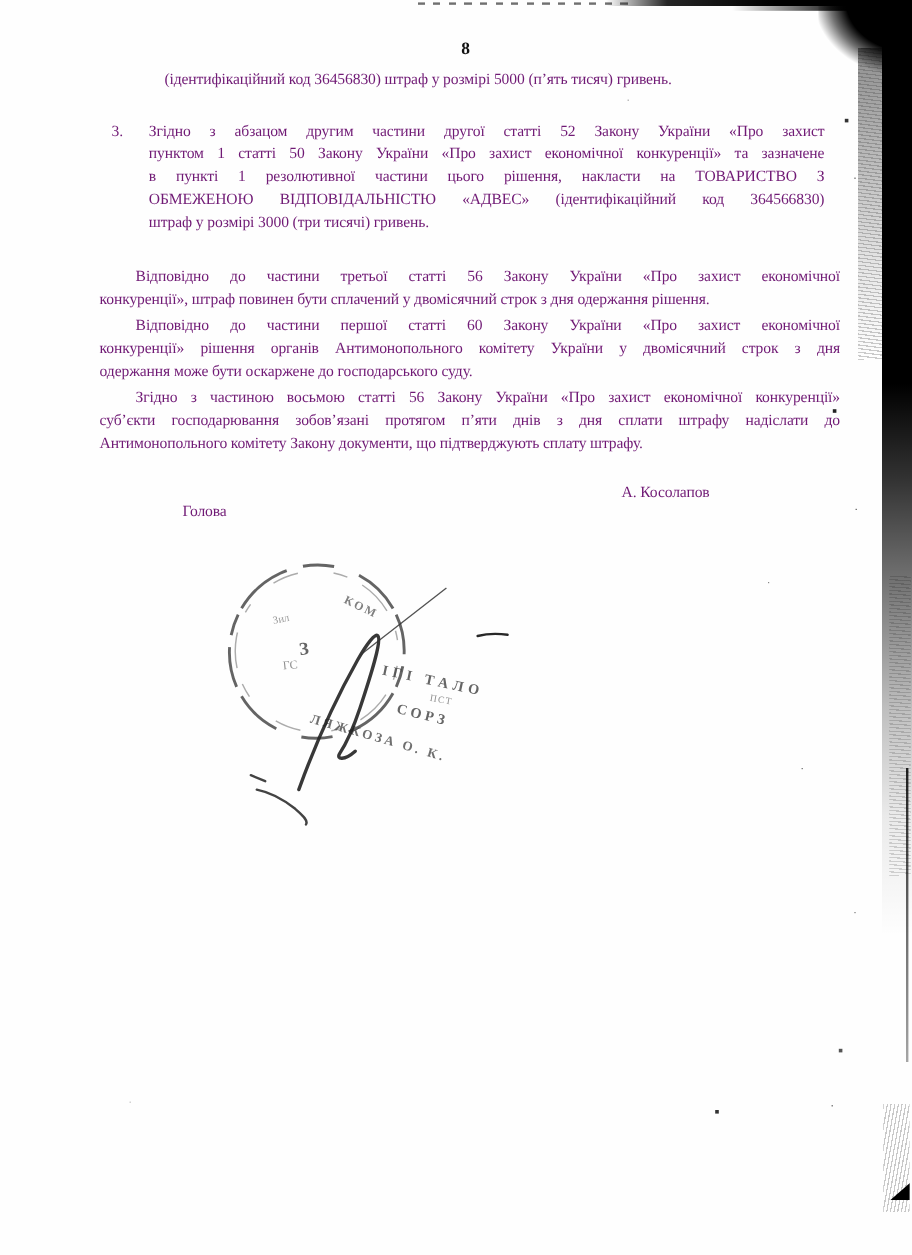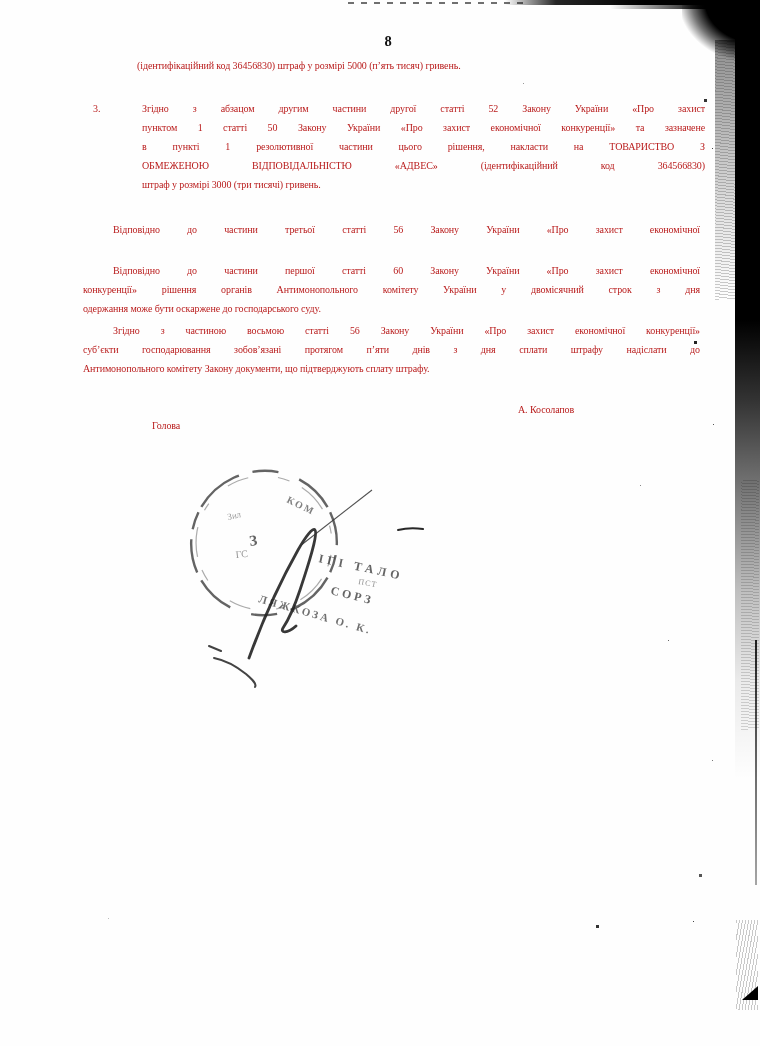--- a/index.html
+++ b/index.html
@@ -7,28 +7,28 @@
     width:760px;height:1046px;
     background:#ffffff;
     font-family:"Liberation Serif","DejaVu Serif",serif;
     color:#141414;
     overflow:hidden;
   }
   #page{
     position:relative;width:760px;height:1046px;background:#fefefe;
   }
   
-  .txt{position:absolute;font-size:10px;line-height:19px;letter-spacing:-0.1px;color:#b91c1c;}
+  .txt{position:absolute;font-size:13px;line-height:19px;letter-spacing:-0.1px;color:#701a75;}
   .jl{text-align:justify;text-align-last:justify;white-space:nowrap;}
   .ll{text-align:left;white-space:nowrap;}
   #page-number{position:absolute;top:33px;left:0;right:0;margin-left:16px;text-align:center;
     font-size:14.5px;font-weight:bold;color:#111;}
   #intro-line{left:137px;top:56px;width:540px;}
   #item3-marker{left:93px;top:99px;}
-  #item3-body{left:142px;top:99px;width:563px;font-family:Liberation Serif, serif;}
+  #item3-body{left:124px;top:99px;width:563px;font-family:Liberation Serif, serif;}
   .para{left:83px;width:617px;}
   #para-1{top:220px;} #para-2{top:261px;} #para-3{top:321px;}
   .indent{padding-left:30px;}
   #sig-role{left:152px;top:416px;}
   #sig-name{left:518px;top:400px;}
   
   #stamp{position:absolute;left:170px;top:440px;width:280px;height:260px;filter:blur(0.3px);}
   
   .art{position:absolute;pointer-events:none;}
   #edge-top-dots{top:2px;left:348px;width:180px;height:2px;
@@ -75,20 +75,21 @@
   <div id="item3-body" class="txt">
     <div class="jl">Згідно з абзацом другим частини другої статті 52 Закону України «Про захист</div>
     <div class="jl">пунктом 1 статті 50 Закону України «Про захист економічної конкуренції» та зазначене</div>
     <div class="jl">в пункті 1 резолютивної частини цього рішення, накласти на ТОВАРИСТВО З</div>
     <div class="jl">ОБМЕЖЕНОЮ ВІДПОВІДАЛЬНІСТЮ «АДВЕС» (ідентифікаційний код 364566830)</div>
     <div class="ll">штраф у розмірі 3000 (три тисячі) гривень.</div>
   </div>
 
   <div id="para-1" class="txt para">
     <div class="jl indent">Відповідно до частини третьої статті 56 Закону України «Про захист економічної</div>
+    <div class="ll">конкуренції», штраф повинен бути сплачений у двомісячний строк з дня одержання рішення.</div>
   </div>
 
   <div id="para-2" class="txt para">
     <div class="jl indent">Відповідно до частини першої статті 60 Закону України «Про захист економічної</div>
     <div class="jl">конкуренції» рішення органів Антимонопольного комітету України у двомісячний строк з дня</div>
     <div class="ll">одержання може бути оскаржене до господарського суду.</div>
   </div>
 
   <div id="para-3" class="txt para">
     <div class="jl indent">Згідно з частиною восьмою статті 56 Закону України «Про захист економічної конкуренції»</div>

